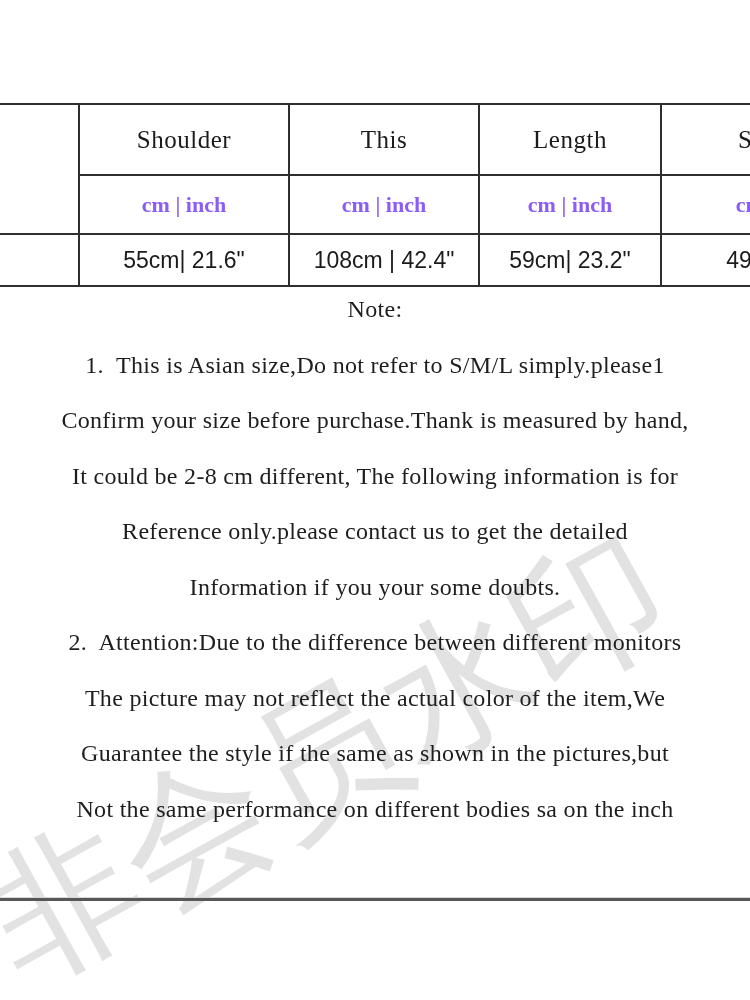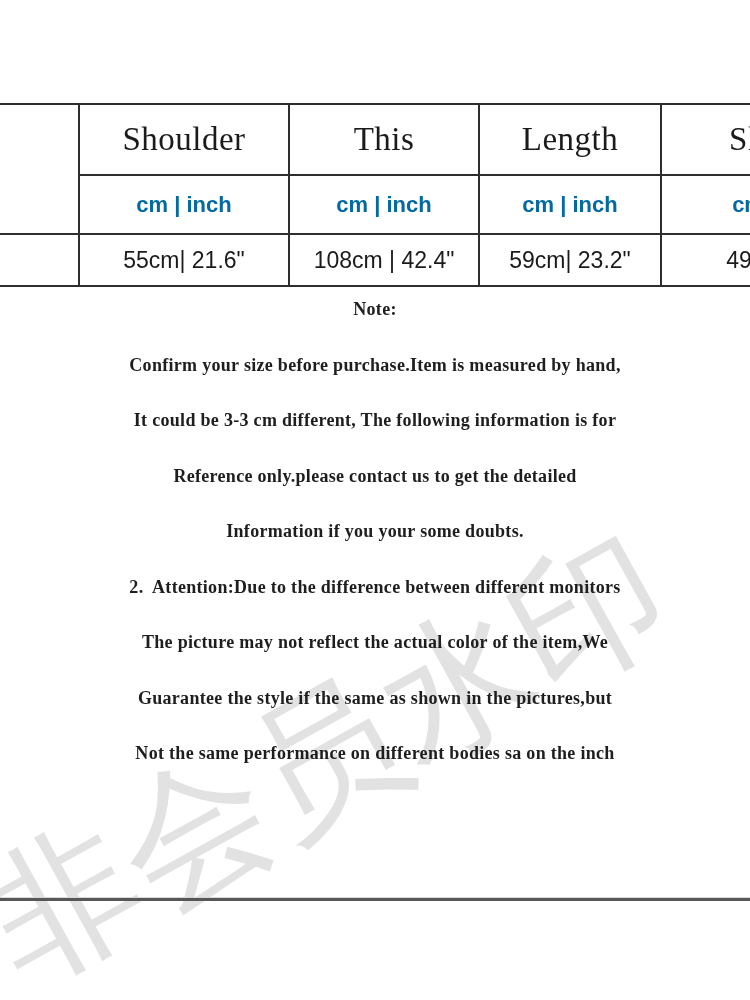--- a/index.html
+++ b/index.html
@@ -58,29 +58,29 @@
   .row-values { height: 52px; }
 
   .col-tag    { width: 206px; }
   .col-shoulder { width: 208px; }
   .col-bust   { width: 188px; }
   .col-length { width: 180px; }
   .col-sleeve { width: 210px; }
 
   .cell-serif {
     font-family: "Liberation Serif", serif;
-    font-size: 33px;
+    font-size: 25px;
     color: #1b1b1b;
     letter-spacing: 0.5px;
   }
   .cell-unit {
-    font-family: Liberation Sans, sans-serif;
+    font-family: Liberation Serif, serif;
     font-weight: bold;
     font-size: 22px;
-    color: #0369a1;
+    color: #8b5cf6;
   }
   .cell-val {
     font-family: "Liberation Sans", sans-serif;
     font-size: 23px;
     color: #1b1b1b;
   }
   td.tag-cell {
     text-align: right;
     padding-right: 24px;
     line-height: 53px;
@@ -104,26 +104,25 @@
   .note-block {
     position: absolute;
     left: 0;
     top: 282px;
     width: 750px;
     z-index: 1;
     text-align: center;
   }
   .note-line {
     font-family: "Liberation Serif", serif;
-    font-size: 18px;
+    font-size: 24px;
     line-height: 55.5px;
     letter-spacing: 0.3px;
     white-space: pre;
     color: #1e1e1e;
-    font-weight: bold;
   }
 
   
   .section-divider {
     position: absolute;
     left: 0;
     top: 897px;
     width: 750px;
     height: 3px;
     background: #575757;
@@ -162,22 +161,23 @@
       <td class="col-bust cell-val">108cm | 42.4"</td>
       <td class="col-length cell-val">59cm| 23.2"</td>
       <td class="col-sleeve sleeve-val-cell cell-val">49cm| 1</td>
     </tr>
   </tbody>
     </table>
 </div>
 
 <div class="note-block">
   <div class="note-line">Note:</div>
-  <div class="note-line">Confirm your size before purchase.Item is measured by hand,</div>
-  <div class="note-line">It could be 3-3 cm different, The following information is for</div>
+  <div class="note-line">1.  This is Asian size,Do not refer to S/M/L simply.please1</div>
+  <div class="note-line">Confirm your size before purchase.Thank is measured by hand,</div>
+  <div class="note-line">It could be 2-8 cm different, The following information is for</div>
   <div class="note-line">Reference only.please contact us to get the detailed</div>
   <div class="note-line">Information if you your some doubts.</div>
   <div class="note-line">2.  Attention:Due to the difference between different monitors</div>
   <div class="note-line">The picture may not reflect the actual color of the item,We</div>
   <div class="note-line">Guarantee the style if the same as shown in the pictures,but</div>
   <div class="note-line">Not the same performance on different bodies sa on the inch</div>
 </div>
 
 <div class="section-divider"></div>
 

